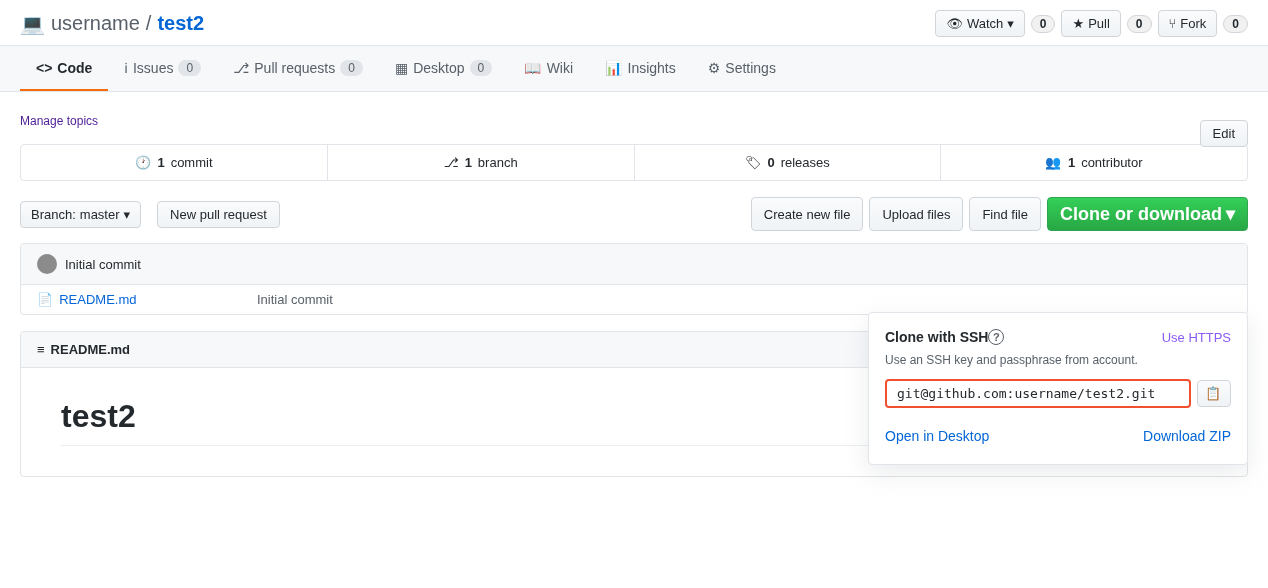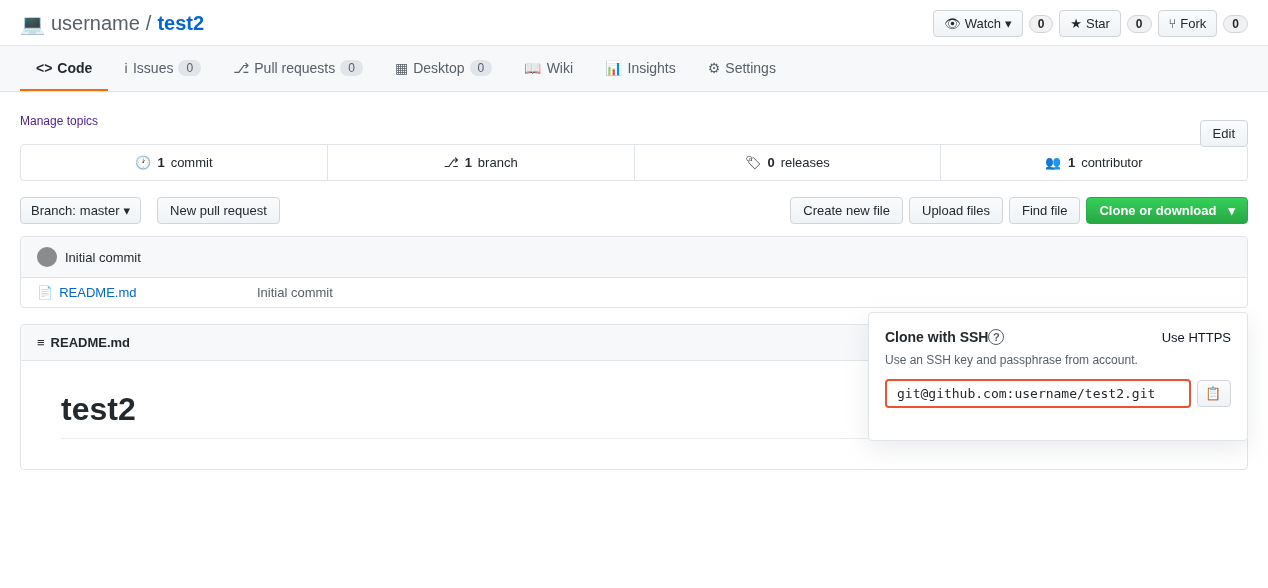--- a/index.html
+++ b/index.html
@@ -32,42 +32,42 @@
     .stat-item { flex: 1; display: flex; align-items: center; justify-content: center; gap: 6px; padding: 10px; font-size: 13px; color: #24292e; border-right: 1px solid #e1e4e8; cursor: pointer; }
     .stat-item:last-child { border-right: none; }
     .stat-num { font-weight: 600; }
 
     
     .branch-controls { display: flex; align-items: center; justify-content: space-between; margin-bottom: 12px; }
     .branch-left { display: flex; gap: 16px; }
     .branch-btn { display: flex; align-items: center; gap: 4px; padding: 5px 10px; border: 1px solid #d1d5da; border-radius: 4px; background: linear-gradient(#fafbfc, #eff3f6); cursor: pointer; font-size: 13px; color: #24292e; }
     .branch-right { display: flex; gap: 6px; }
     .action-link-btn { padding: 5px 12px; border: 1px solid #d1d5da; border-radius: 4px; background: linear-gradient(#fafbfc, #eff3f6); cursor: pointer; font-size: 13px; color: #24292e; }
-    .green-btn { padding: 5px 12px; border: 1px solid #2ea44f; border-radius: 4px; background: linear-gradient(#34d058, #28a745); cursor: pointer; font-size: 13px; color: #fff; font-weight: 600; display: flex; align-items: center; gap: 12px; }
+    .green-btn { padding: 5px 12px; border: 1px solid #2ea44f; border-radius: 4px; background: linear-gradient(#34d058, #28a745); cursor: pointer; font-size: 18px; color: #fff; font-weight: 600; display: flex; align-items: center; gap: 4px; }
 
     
     .file-table { border: 1px solid #e1e4e8; border-radius: 4px; overflow: hidden; }
     .commit-row { display: flex; align-items: center; gap: 8px; padding: 10px 16px; background: #f6f8fa; border-bottom: 1px solid #e1e4e8; font-size: 13px; }
     .avatar-img { width: 20px; height: 20px; border-radius: 50%; background: #8b8b8b; }
     .file-row { display: flex; align-items: center; padding: 7px 16px; border-bottom: 1px solid #e1e4e8; font-size: 13px; }
     .file-row:last-child { border-bottom: none; }
     .file-name { color: #0366d6; cursor: pointer; display: flex; align-items: center; gap: 6px; width: 200px; }
     .file-commit { color: #586069; flex: 1; padding-left: 20px; }
 
     
     .readme-section { border: 1px solid #e1e4e8; border-radius: 4px; margin-top: 16px; overflow: hidden; }
     .readme-header { display: flex; align-items: center; gap: 6px; padding: 10px 16px; background: #f6f8fa; border-bottom: 1px solid #e1e4e8; font-size: 13px; font-weight: 600; }
     .readme-content { padding: 30px 40px; }
     .readme-h1 { font-size: 32px; font-weight: 600; border-bottom: 1px solid #eaecef; padding-bottom: 10px; }
 
     
     .clone-dropdown { position: absolute; right: 20px; top: 220px; width: 380px; background: #fff; border: 1px solid #e1e4e8; border-radius: 4px; box-shadow: 0 8px 24px rgba(149,157,165,0.2); z-index: 100; padding: 16px; }
     .clone-header { display: flex; align-items: center; justify-content: space-between; margin-bottom: 8px; }
     .clone-title { font-size: 14px; font-weight: 600; display: flex; align-items: center; gap: 0; }
-    .use-https { color: #0f172a; font-size: 13px; cursor: pointer; }
+    .use-https { color: #8b5cf6; font-size: 13px; cursor: pointer; }
     .clone-desc { font-size: 12px; color: #586069; margin-bottom: 12px; }
     .clone-url-row { display: flex; align-items: center; gap: 6px; margin-bottom: 16px; }
     .clone-url-input { flex: 1; padding: 5px 10px; border: 2px solid #f05030; border-radius: 4px; font-size: 13px; font-family: monospace; background: #fff; color: #24292e; outline: none; }
     .copy-btn { padding: 5px 8px; border: 1px solid #d1d5da; border-radius: 4px; background: linear-gradient(#fafbfc, #eff3f6); cursor: pointer; font-size: 13px; }
     .clone-actions { display: flex; justify-content: space-between; }
     .clone-link-btn { color: #0366d6; font-size: 14px; cursor: pointer; background: none; border: none; font-weight: 400; padding: 4px 0; }
   </style>
 </head>
 <body>
 
@@ -80,21 +80,21 @@
   </div>
   <div class="repo-actions">
     <button class="action-btn">
       <span>👁</span>
       <span>Watch</span>
       <span>▾</span>
     </button>
     <span class="count-badge">0</span>
     <button class="action-btn">
       <span>★</span>
-      <span>Star</span>
+      <span>Pull</span>
     </button>
     <span class="count-badge">0</span>
     <button class="action-btn">
       <span>⑂</span>
       <span>Fork</span>
     </button>
     <span class="count-badge">0</span>
   </div>
 </div>
 
@@ -218,15 +218,19 @@
       </div>
       <a class="use-https">Use HTTPS</a>
     </div>
     <p class="clone-desc">Use an SSH key and passphrase from account.</p>
     <div class="clone-url-row">
       <input class="clone-url-input" type="text" readonly="" value="git@github.com:username/test2.git" style="">
       <button class="copy-btn">
         <span>📋</span>
       </button>
     </div>
+    <div class="clone-actions">
+      <button class="clone-link-btn">Open in Desktop</button>
+      <button class="clone-link-btn">Download ZIP</button>
+    </div>
   </div>
 
 </div>
 
 </body></html>

